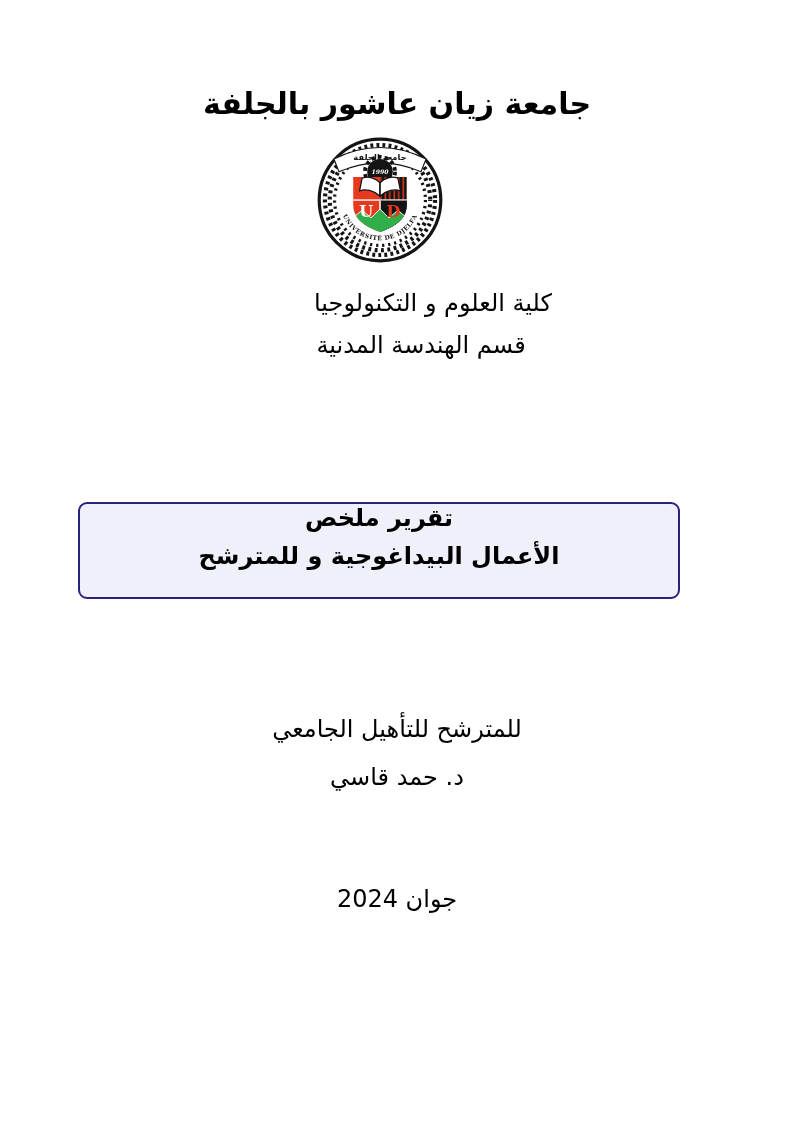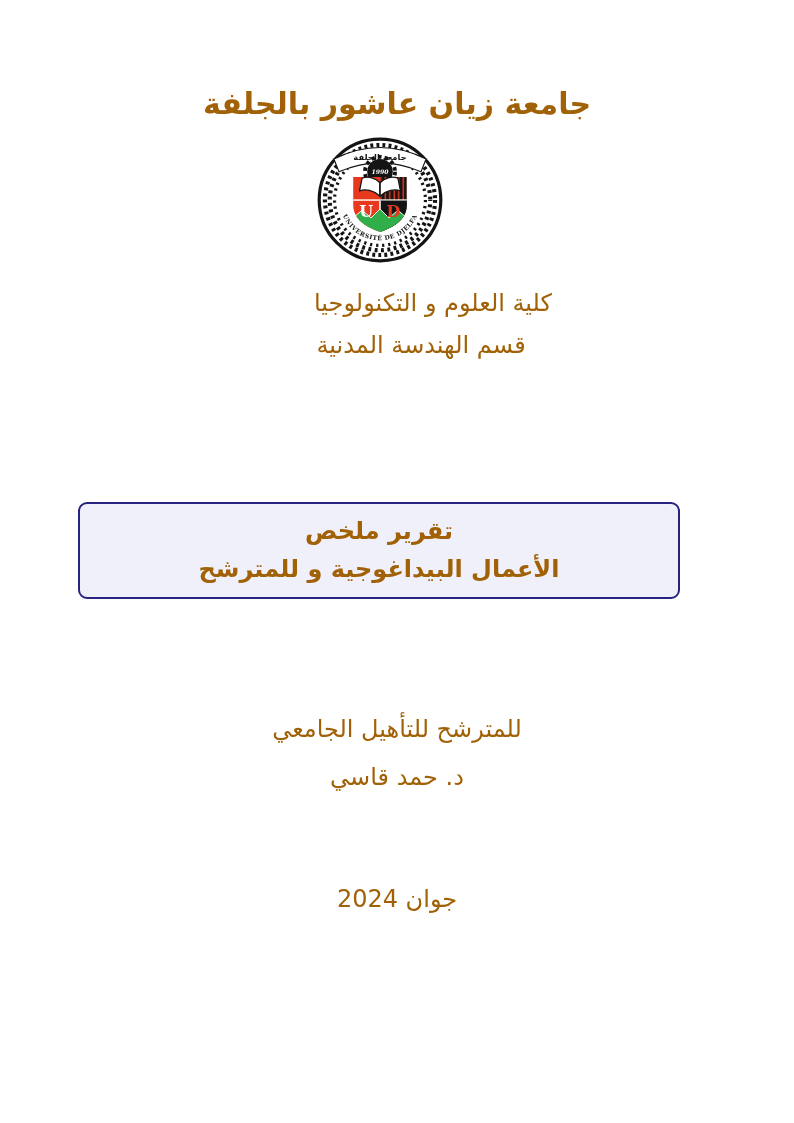--- a/index.html
+++ b/index.html
@@ -3,21 +3,21 @@
 <meta charset="utf-8">
 <style>
   html, body { margin: 0; padding: 0; background: #ffffff; }
   .page {
     position: relative;
     width: 794px;
     height: 1123px;
     margin: 0 auto;
     background: #ffffff;
     font-family: "DejaVu Sans", sans-serif;
-    color: #a16207;
+    color: #000000;
     overflow: hidden;
   }
   .centered {
     position: absolute;
     left: 0;
     width: 100%;
     text-align: center;
   }
   .university-name {
     top: 84px;
@@ -40,21 +40,21 @@
     left: 78px;
     top: 502px;
     width: 602px;
     height: 97px;
     box-sizing: border-box;
     background: #F0F0FA;
     border: 2.5px solid #28237E;
     border-radius: 9px;
     display: flex;
     flex-direction: column;
-    justify-content: center;
+    justify-content: flex-start;
     align-items: center;
     gap: 9px;
   }
   .report-line {
     font-size: 24px;
     font-weight: bold;
     line-height: 1.2;
     text-align: center;
   }
   .candidate-line { top: 714px; font-size: 24px; line-height: 1.3; }

